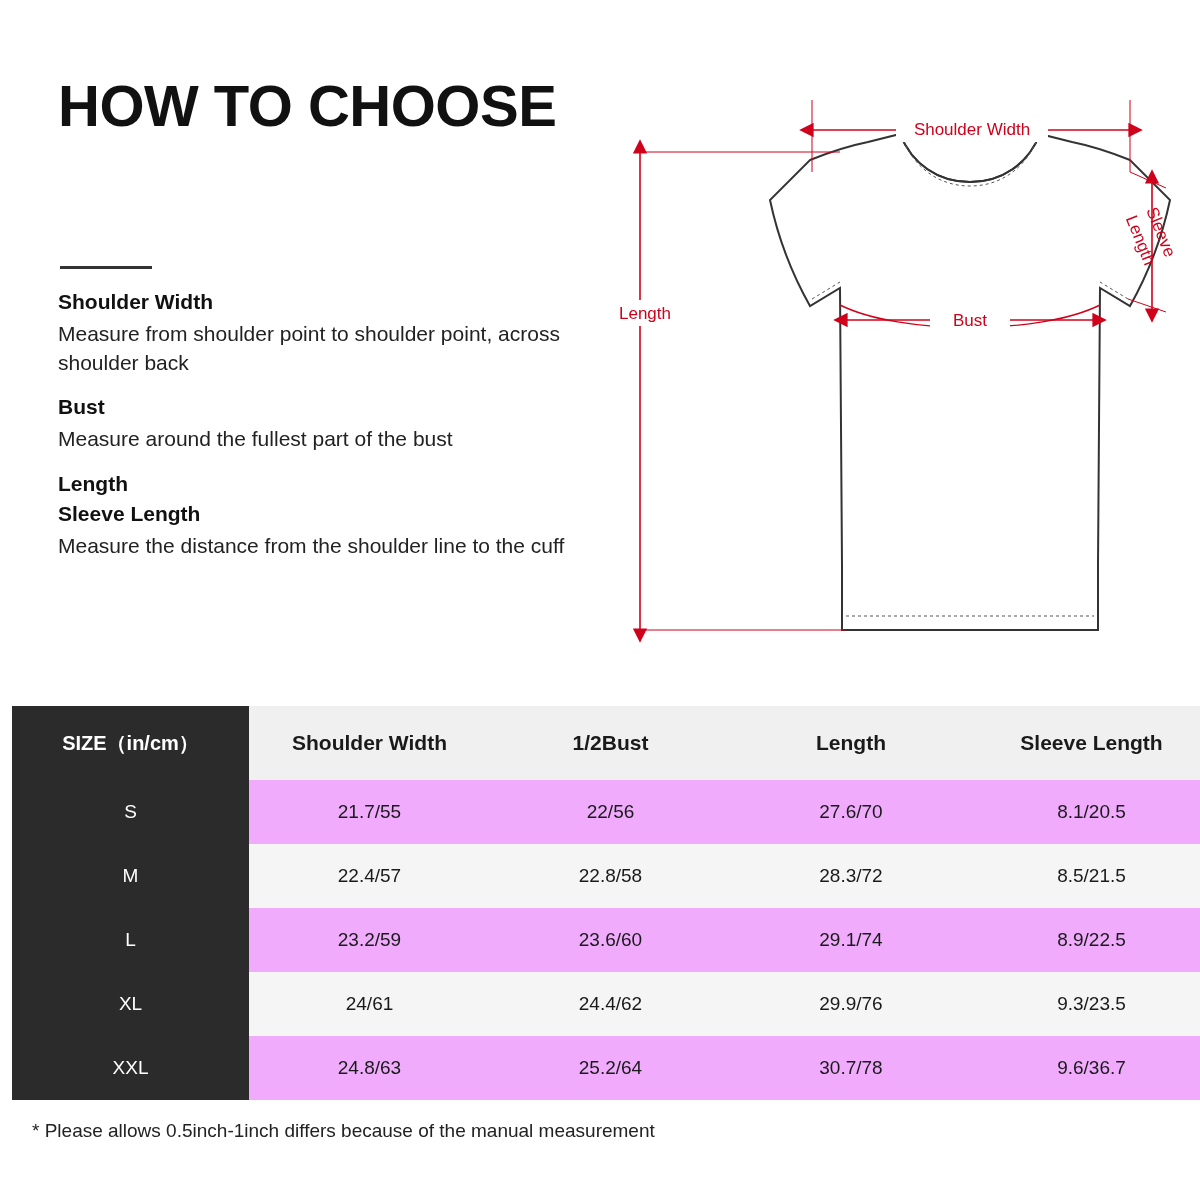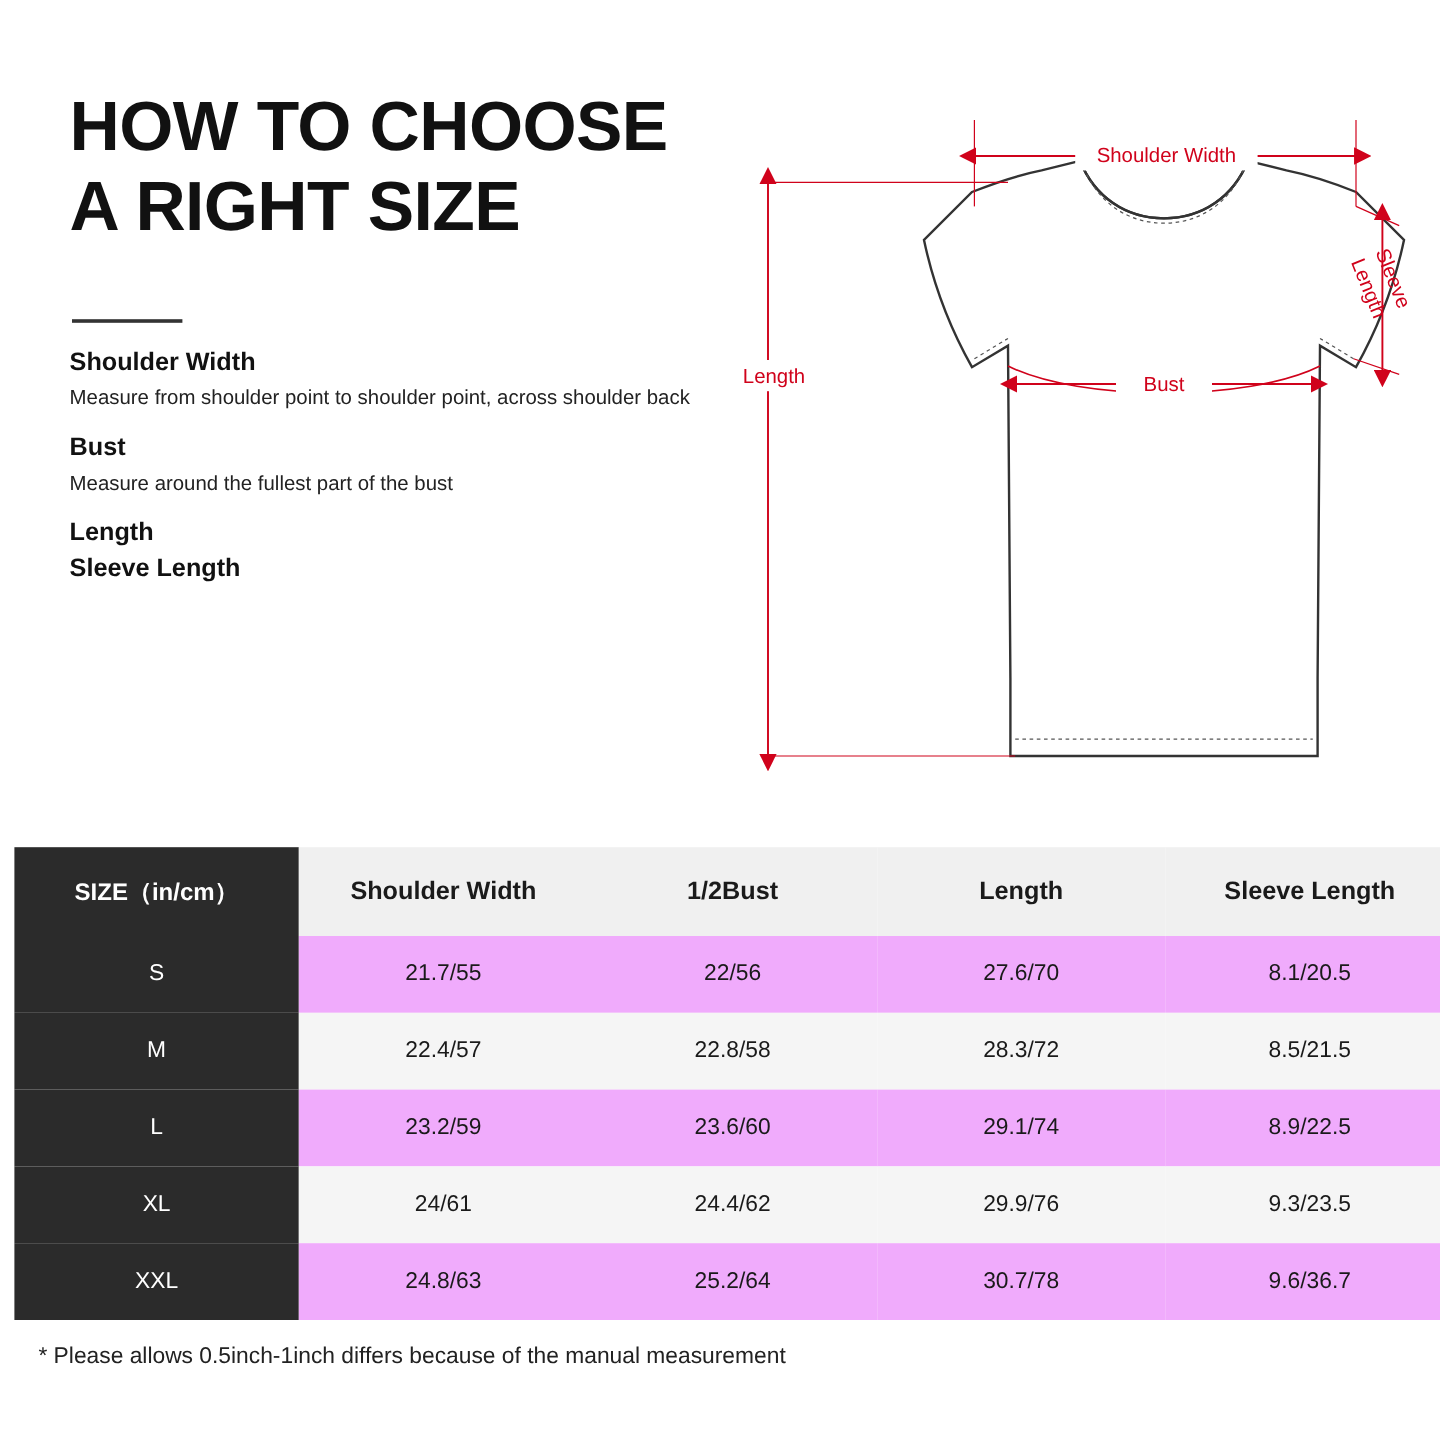--- a/index.html
+++ b/index.html
@@ -55,21 +55,21 @@
     top: 290px;
     width: 560px;
   }
   .def-term {
     font-size: 21px;
     font-weight: bold;
     color: #111111;
     margin: 0 0 6px 0;
   }
   .def-desc {
-    font-size: 17px;
+    font-size: 21px;
     font-weight: normal;
     color: #222222;
     line-height: 1.36;
     margin: 0 0 18px 0;
   }
   .def-desc.last { margin-bottom: 0; }
 
   
   .diagram {
     position: absolute;
@@ -139,35 +139,35 @@
 </style>
 </head>
 <body>
 
 <div class="page">
 
   <div class="top">
 
     <div class="title">
       <span>HOW TO CHOOSE</span><br>
-      <span>A RIGHT SIZE</span>
     </div>
 
     <div class="rule"></div>
 
     <div class="defs">
       <div class="def-term">Shoulder Width</div>
       <div class="def-desc">Measure from shoulder point to shoulder point, across shoulder back</div>
 
       <div class="def-term">Bust</div>
       <div class="def-desc">Measure around the fullest part of the bust</div>
 
       <div class="def-term">Length</div>
 
       <div class="def-term">Sleeve Length</div>
+      <div class="def-desc last">Measure the distance from the shoulder line to the cuff</div>
     </div>
 
     <div class="diagram">
       <svg width="580" height="620" viewBox="0 0 580 620" xmlns="http://www.w3.org/2000/svg">
         <defs>
           <marker id="arrowStart" markerWidth="9" markerHeight="9" refX="8" refY="4.5" orient="auto">
             <path d="M9,0 L0,4.5 L9,9 z" fill="#d0021b"></path>
           </marker>
           <marker id="arrowEnd" markerWidth="9" markerHeight="9" refX="1" refY="4.5" orient="auto">
             <path d="M0,0 L9,4.5 L0,9 z" fill="#d0021b"></path>

